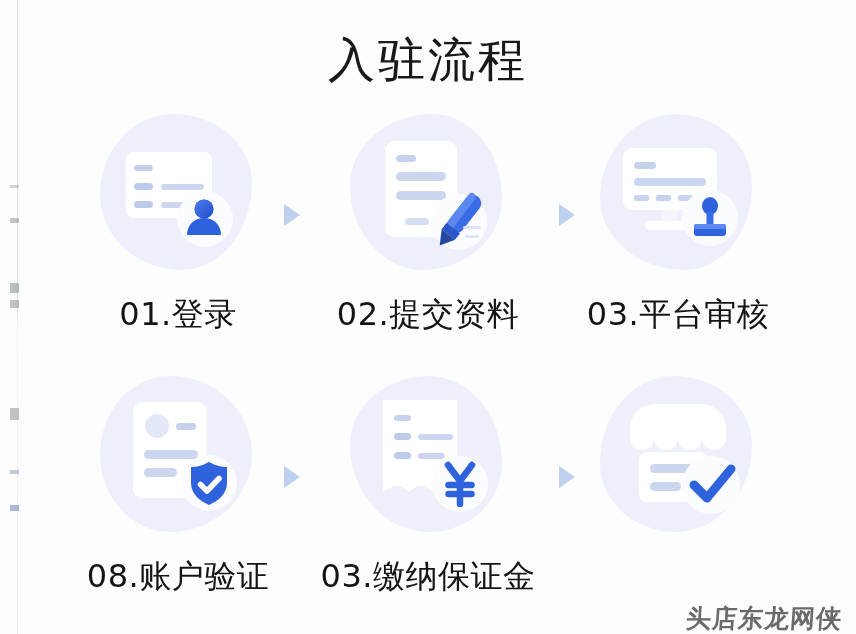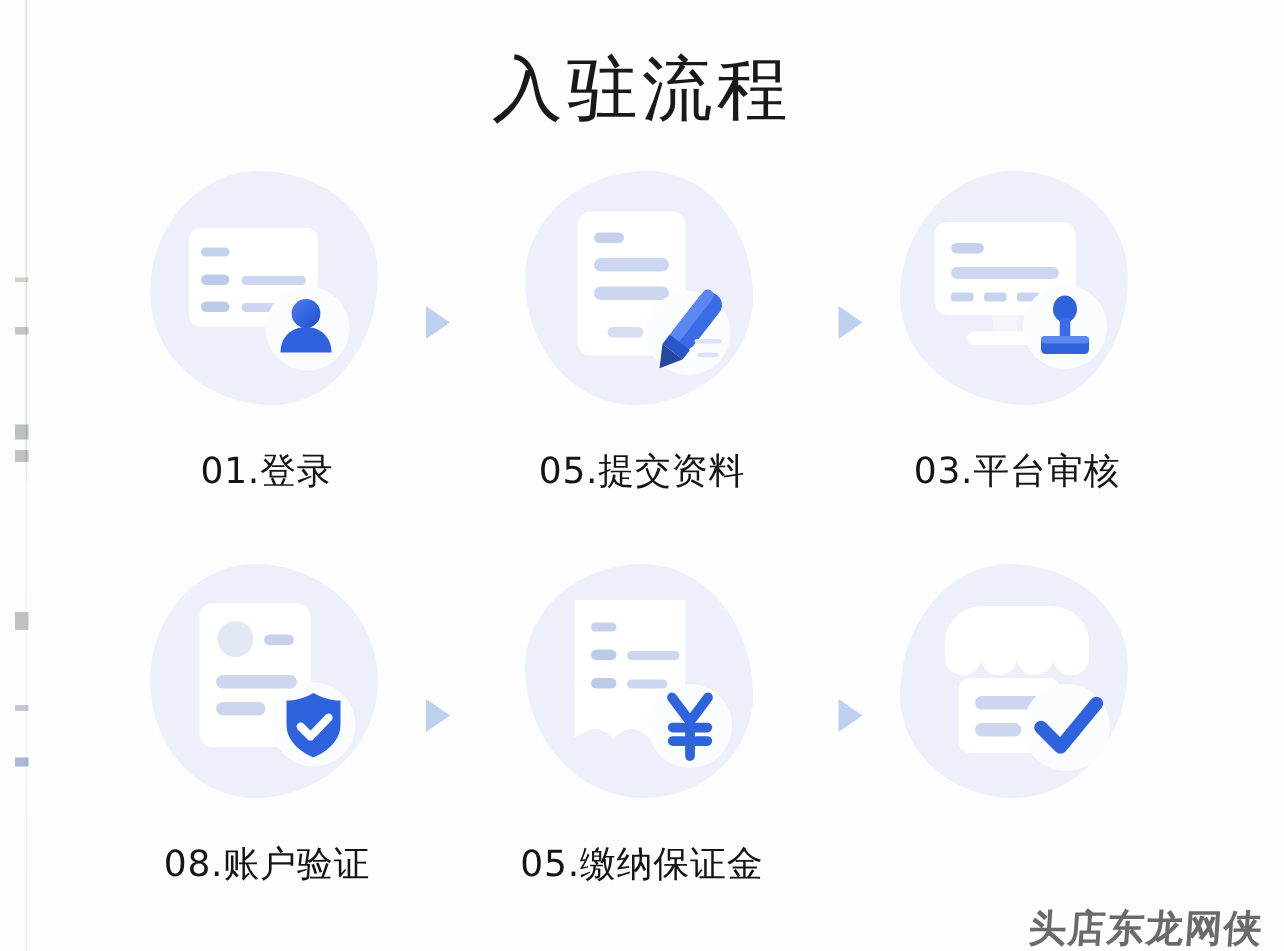--- a/index.html
+++ b/index.html
@@ -115,21 +115,21 @@
     border-top: 11px solid transparent;
     border-bottom: 11px solid transparent;
     border-left: 16px solid #bdd0ef;
   }
   .arrow.left  { left: 284px; }
   .arrow.right { left: 559px; }
 
   
   .label {
     margin-top: 16px;
-    font-size: 24px;
+    font-size: 32px;
     line-height: 40px;
     color: #141414;
     font-weight: 400;
     letter-spacing: 0.5px;
     font-family: "DejaVu Sans", "Liberation Sans", sans-serif;
     white-space: nowrap;
   }
 
   
   .watermark {
@@ -212,21 +212,21 @@
             <g transform="rotate(38 116 112)">
               <rect x="108" y="82" width="17" height="44" rx="8" fill="#3a6ce6"></rect>
               <rect x="108" y="82" width="8" height="44" rx="4" fill="#5a87f0"></rect>
               <rect x="108" y="122" width="17" height="8" fill="#2a56c8"></rect>
               <path d="M108 130 L116.5 144 L125 130 Z" fill="#24489f"></path>
             </g>
             <rect x="120" y="118" width="18" height="3" rx="1.5" fill="#dbe3f5"></rect>
             <rect x="122" y="127" width="14" height="3" rx="1.5" fill="#dbe3f5"></rect>
           </svg>
         </div>
-        <div class="label">05.提交资料</div>
+        <div class="label">02.提交资料</div>
       </div>
 
       <div class="arrow right"></div>
 
       <div class="step">
         <div class="icon-wrap">
           <div class="blob b3"></div>
           <svg viewBox="0 0 170 170" width="170" height="170" style="position:absolute;left:0;top:0;">
 
             <rect x="30" y="40" width="94" height="62" rx="9" fill="#ffffff"></rect>
@@ -289,21 +289,21 @@
 
             <g stroke="#2f63de" stroke-width="6.5" stroke-linecap="round" fill="none">
               <path d="M105 95 L117 111"></path>
               <path d="M129 95 L117 111"></path>
               <path d="M117 111 L117 134"></path>
               <path d="M105.5 115 L128.5 115"></path>
               <path d="M105.5 124 L128.5 124"></path>
             </g>
           </svg>
         </div>
-        <div class="label">05.缴纳保证金</div>
+        <div class="label">03.缴纳保证金</div>
       </div>
 
       <div class="arrow right"></div>
 
       <div class="step">
         <div class="icon-wrap">
           <div class="blob b6"></div>
           <svg viewBox="0 0 170 170" width="170" height="170" style="position:absolute;left:0;top:0;">
 
             <path d="M37 58c0-14 12-24 26-24h44c14 0 26 10 26 24v10H37z" fill="#ffffff"></path>

